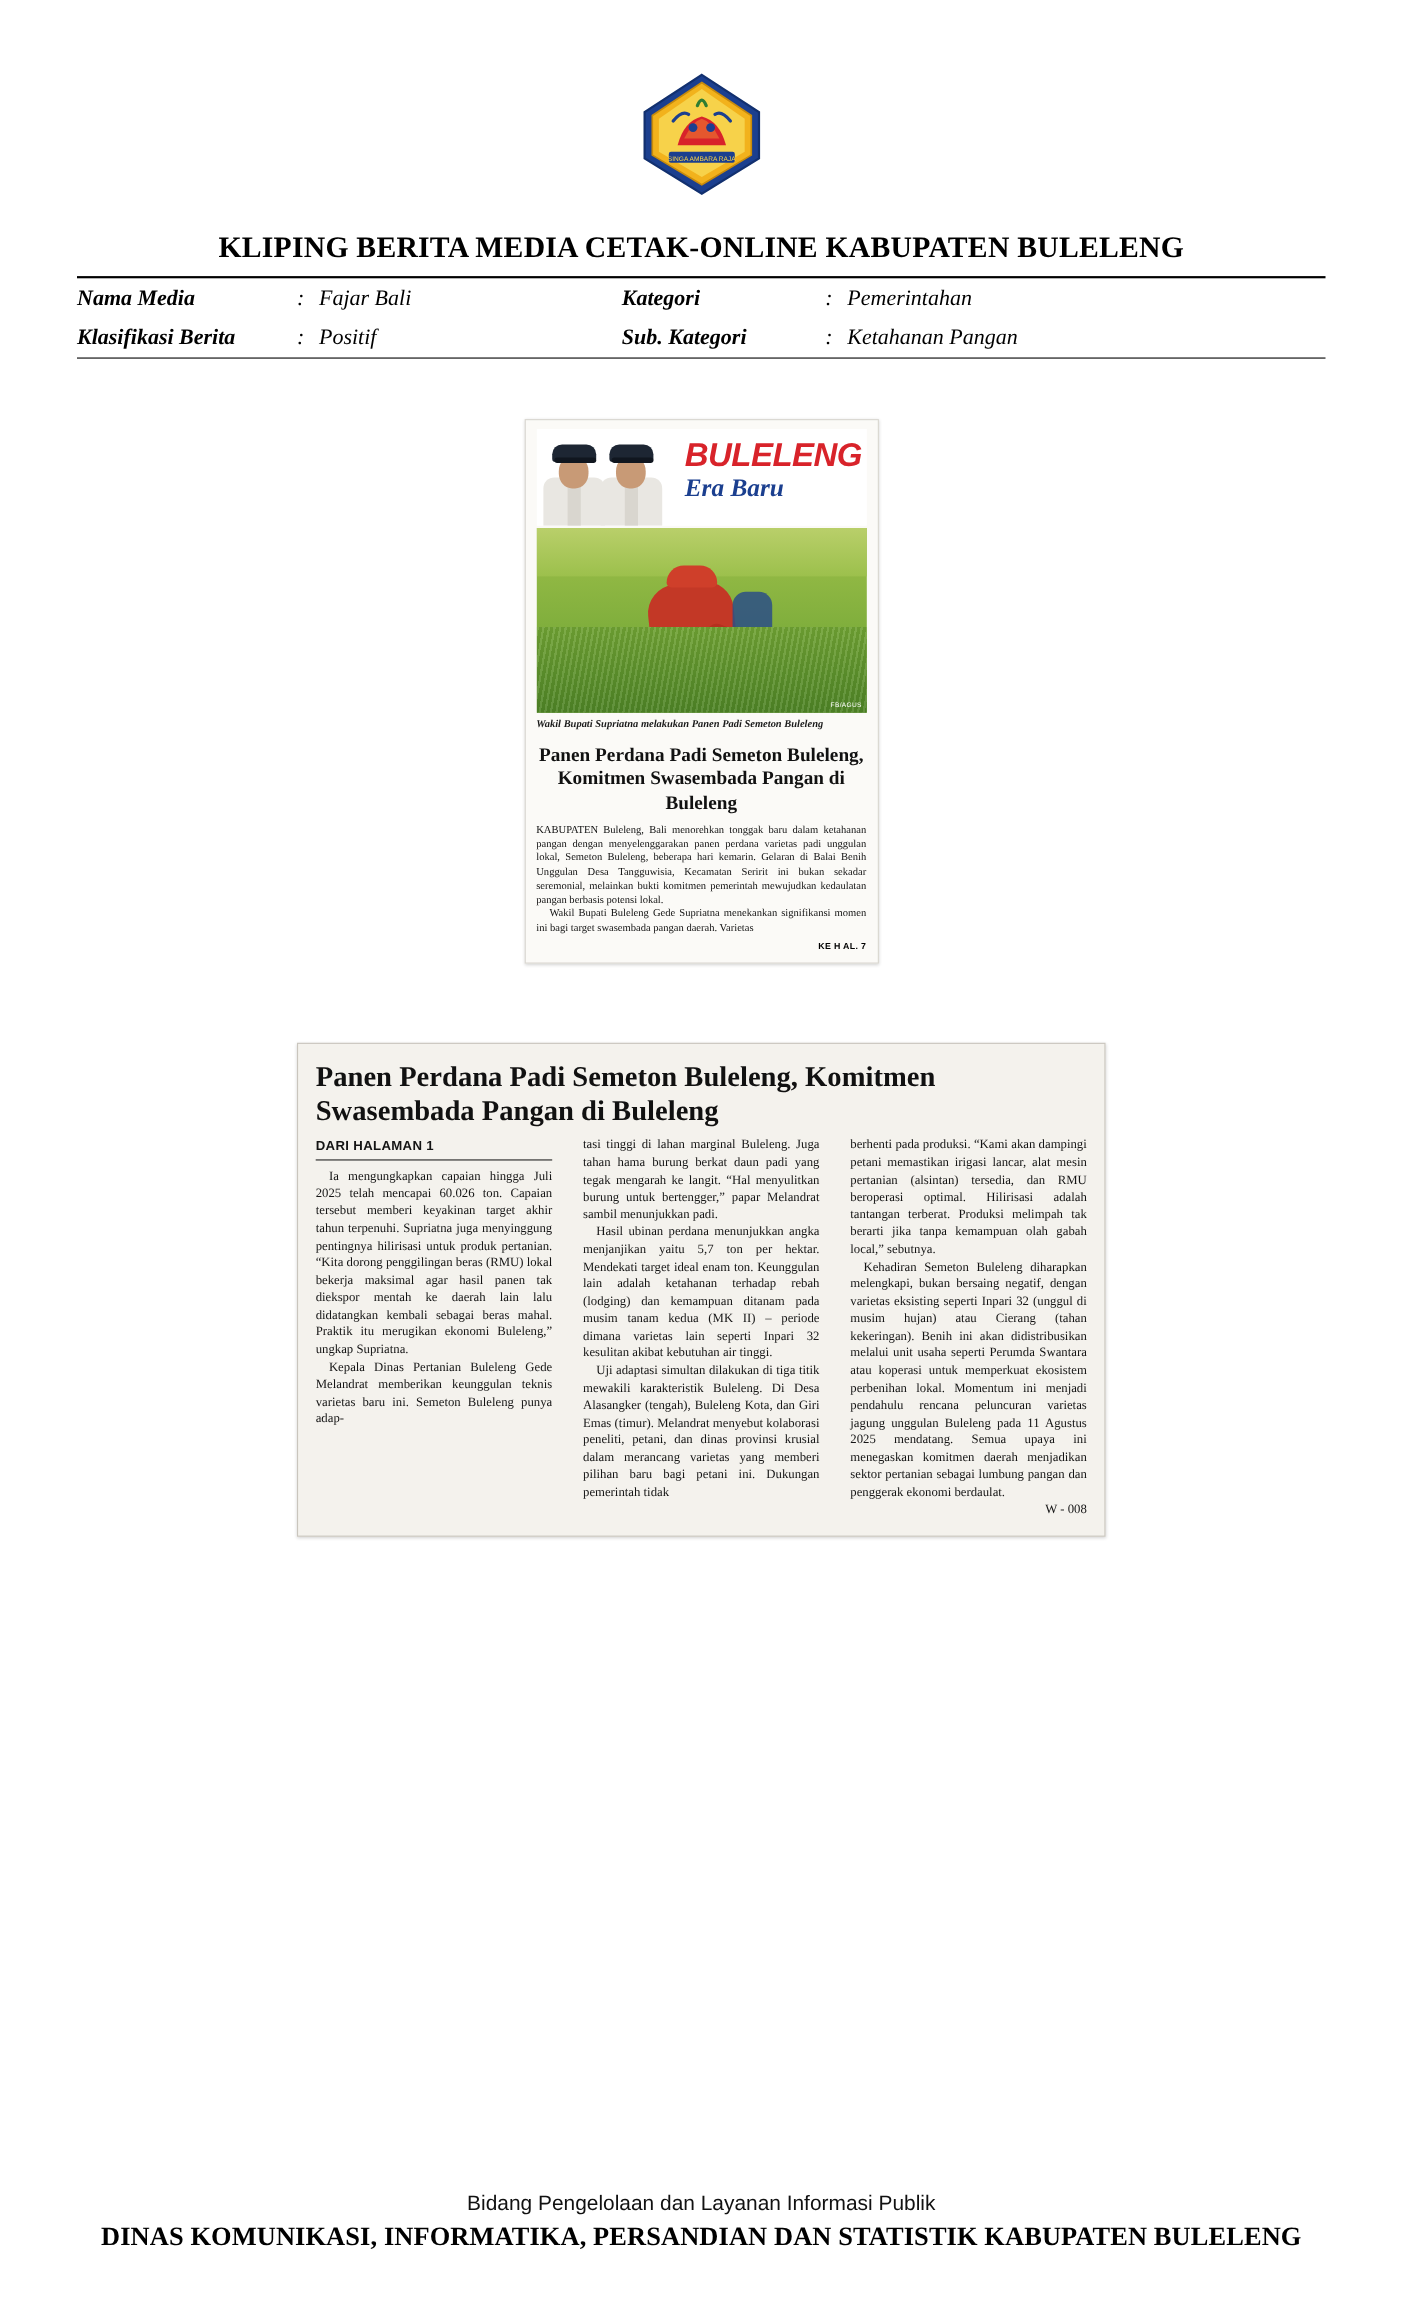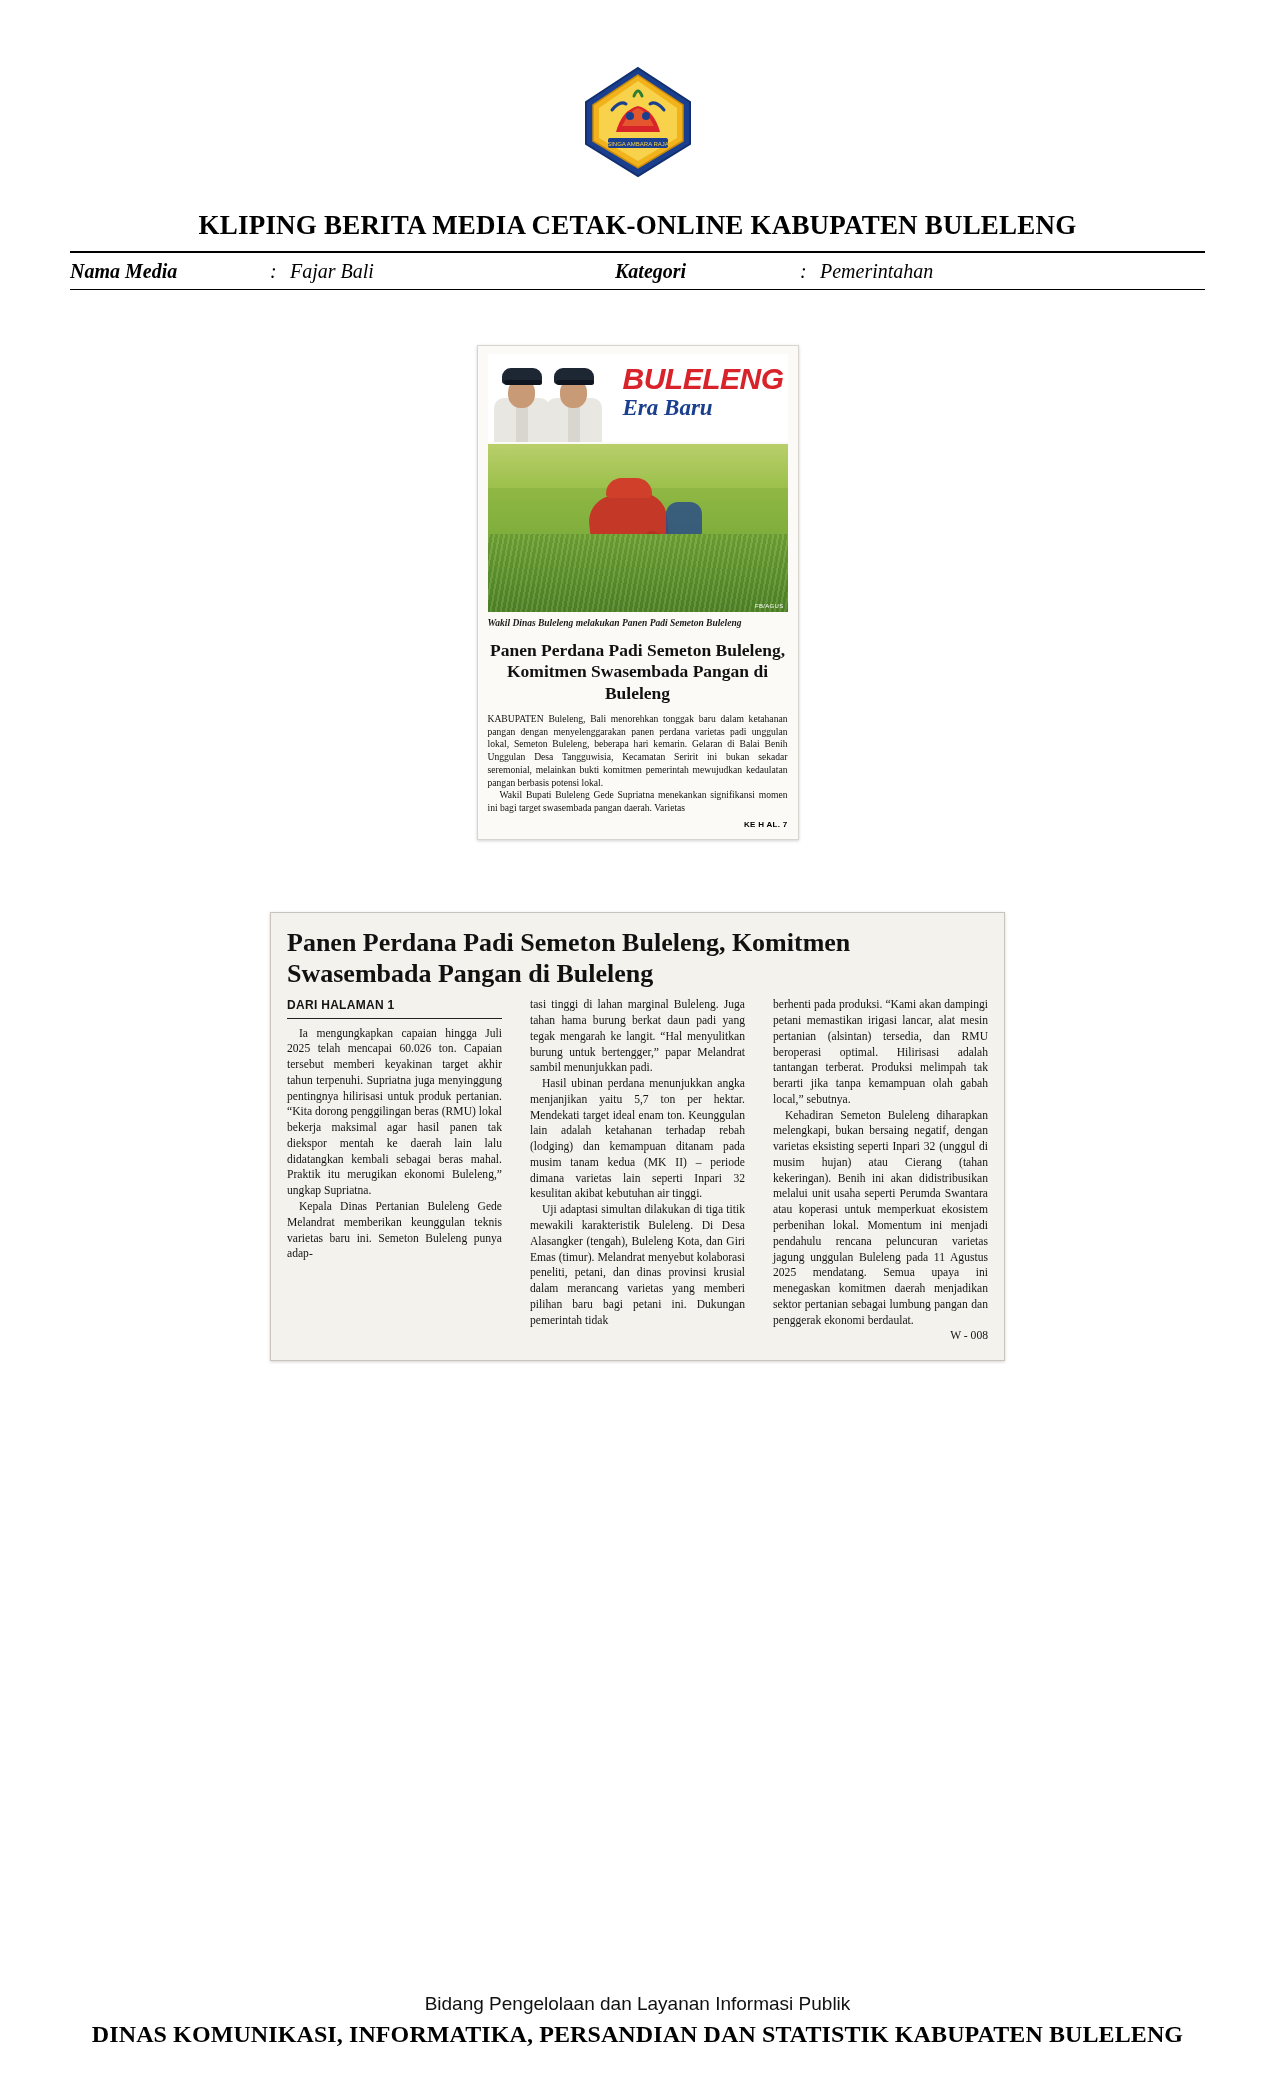--- a/index.html
+++ b/index.html
@@ -393,20 +393,28 @@
   <table class="meta">
     <tbody>
         <tr>
       <td class="lbl">Nama Media</td>
       <td class="colon">:</td>
       <td class="val">Fajar Bali</td>
       <td class="lbl2">Kategori</td>
       <td class="colon">:</td>
       <td class="val2">Pemerintahan</td>
     </tr>
+    <tr>
+      <td class="lbl">Klasifikasi Berita</td>
+      <td class="colon">:</td>
+      <td class="val">Positif</td>
+      <td class="lbl2">Sub. Kategori</td>
+      <td class="colon">:</td>
+      <td class="val2">Ketahanan Pangan</td>
+    </tr>
   </tbody>
     </table>
 
   <div class="rule-thin"></div>
 
   <div class="clip1">
 
     <div class="clip1-masthead">
       <div class="officers">
         <div class="officer o1">
@@ -432,21 +440,21 @@
         <div class="pp-body"></div>
         <div class="pp-arm"></div>
         <div class="pp-leg"></div>
         <div class="pp-hat"></div>
       </div>
       <div class="photo-person2"></div>
       <div class="photo-grass"></div>
       <div class="photo-credit">FB/AGUS</div>
     </div>
 
-    <div class="photo-caption">Wakil Dinas Buleleng melakukan Panen Padi Semeton Buleleng</div>
+    <div class="photo-caption">Wakil Bupati Supriatna melakukan Panen Padi Semeton Buleleng</div>
 
     <div class="clip1-headline">Panen Perdana Padi Semeton Buleleng, Komitmen Swasembada Pangan di Buleleng</div>
 
     <div class="clip1-body">
       <p class="first"><b>KABUPATEN</b> <span>Buleleng, Bali menorehkan tonggak baru dalam ketahanan pangan dengan menyelenggarakan panen perdana varietas padi unggulan lokal, Semeton Buleleng, beberapa hari kemarin. Gelaran di Balai Benih Unggulan Desa Tangguwisia, Kecamatan Seririt ini bukan sekadar seremonial, melainkan bukti komitmen pemerintah mewujudkan kedaulatan pangan berbasis potensi lokal.</span></p>
       <p>Wakil Bupati Buleleng Gede Supriatna menekankan signifikansi momen ini bagi target swasembada pangan daerah. Varietas</p>
     </div>
 
     <div class="jump-note">KE H AL. 7</div>
   </div>

